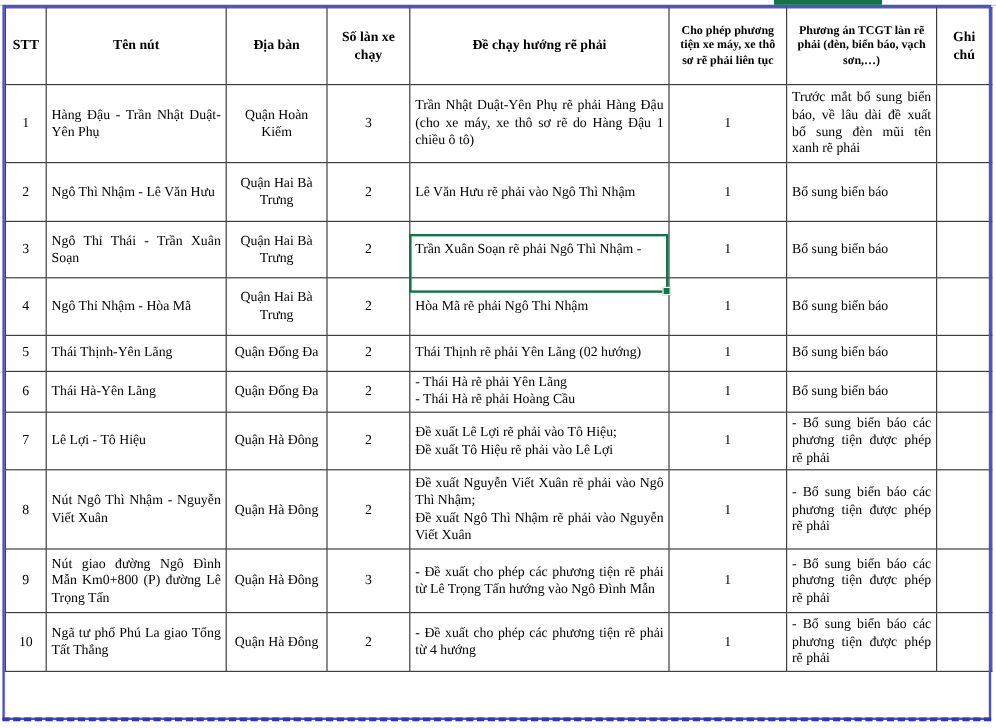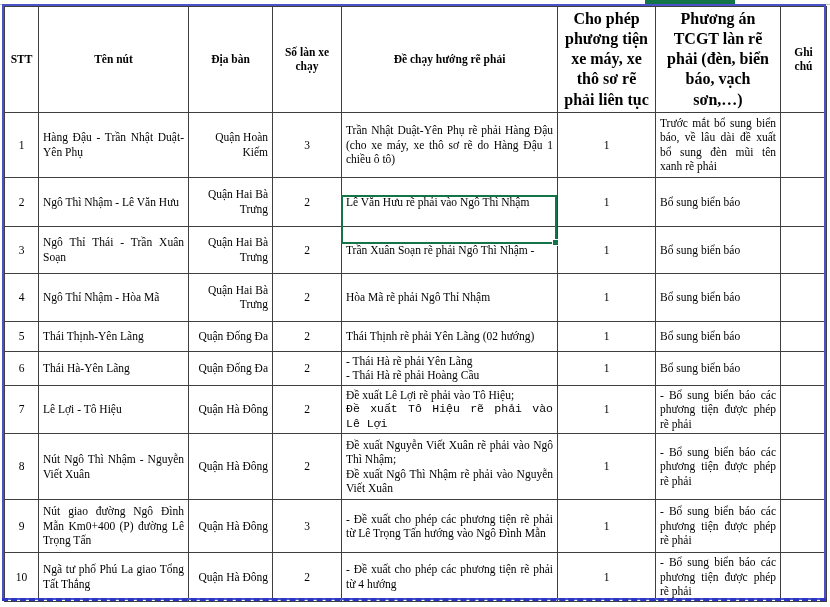--- a/index.html
+++ b/index.html
@@ -107,25 +107,25 @@
   .title-line { display: block; white-space: nowrap; }
 
   th.hdr {
     text-align: center;
     font-weight: bold;
     font-size: 11.8px;
     height: 64px;
     line-height: 1.3;
     padding: 3px 3px;
   }
-  th.hdr.small { font-size: 16px; }
+  th.hdr.small { font-size: 10px; }
 
   td.c-stt { text-align: center; font-size: 11px; }
   td.c-name { text-align: justify; text-align-last: left; hyphens: none; }
-  td.c-area { text-align: right; }
+  td.c-area { text-align: center; }
   td.c-lanes { text-align: center; font-size: 11.5px; }
   td.c-prop { text-align: justify; text-align-last: left; }
   td.c-cont { text-align: center; font-size: 11px; }
   td.c-plan { text-align: justify; text-align-last: left; margin-top: 48px; }
   td.c-note { text-align: center; }
 
   
   .active-cell {
     position: absolute;
     left: 341px; top: 195px;
@@ -239,42 +239,42 @@
           <td class="c-plan">Bổ sung biển báo</td>
           <td class="c-note"></td>
         </tr>
         <tr style="height: 44px;">
           <td class="c-stt">7</td>
           <td class="c-name">Lê Lợi - Tô Hiệu</td>
           <td class="c-area">Quận Hà Đông</td>
           <td class="c-lanes">2</td>
           <td class="c-prop">
             <span style="display: block;">Đề xuất Lê Lợi rẽ phải vào Tô Hiệu;</span>
-            <span style="display: block; font-family: Liberation Mono, monospace;">Đề xuất Tô Hiệu rẽ phải vào Lê Lợi</span>
+            <span style="display: block;">Đề xuất Tô Hiệu rẽ phải vào Lê Lợi</span>
           </td>
           <td class="c-cont">1</td>
           <td class="c-plan">- Bổ sung biển báo các phương tiện được phép rẽ phải</td>
           <td class="c-note"></td>
         </tr>
         <tr style="height: 66px;">
           <td class="c-stt">8</td>
           <td class="c-name">Nút Ngô Thì Nhậm - Nguyễn Viết Xuân</td>
           <td class="c-area">Quận Hà Đông</td>
           <td class="c-lanes">2</td>
           <td class="c-prop">
             <span style="display: block;">Đề xuất Nguyễn Viết Xuân rẽ phải vào Ngô Thì Nhậm;</span>
             <span style="display: block;">Đề xuất Ngô Thì Nhậm rẽ phải vào Nguyễn Viết Xuân</span>
           </td>
           <td class="c-cont">1</td>
           <td class="c-plan">- Bổ sung biển báo các phương tiện được phép rẽ phải</td>
           <td class="c-note"></td>
         </tr>
         <tr style="height: 53px;">
           <td class="c-stt">9</td>
-          <td class="c-name">Nút giao đường Ngô Đình Mẫn Km0+400 (P) đường Lê Trọng Tấn</td>
+          <td class="c-name">Nút giao đường Ngô Đình Mẫn Km0+800 (P) đường Lê Trọng Tấn</td>
           <td class="c-area">Quận Hà Đông</td>
           <td class="c-lanes">3</td>
           <td class="c-prop">- Đề xuất cho phép các phương tiện rẽ phải từ Lê Trọng Tấn hướng vào Ngô Đình Mẫn</td>
           <td class="c-cont">1</td>
           <td class="c-plan">- Bổ sung biển báo các phương tiện được phép rẽ phải</td>
           <td class="c-note"></td>
         </tr>
         <tr style="height: 40px;">
           <td class="c-stt">10</td>
           <td class="c-name">Ngã tư phố Phú La giao Tổng Tất Thắng</td>

